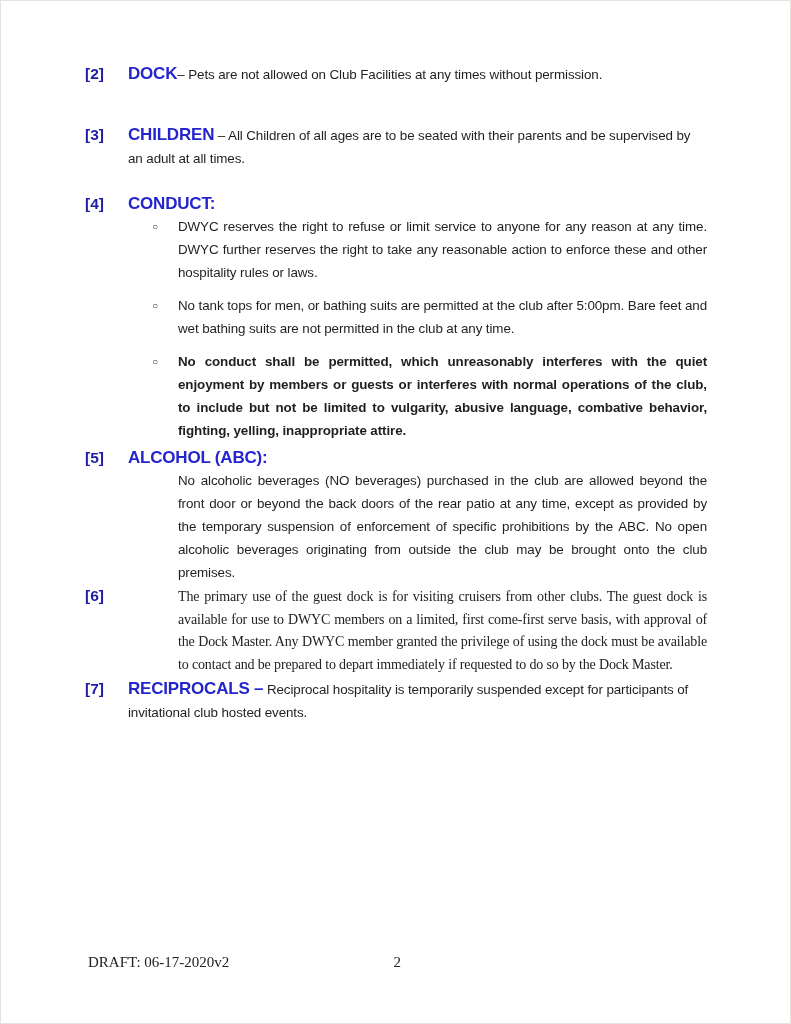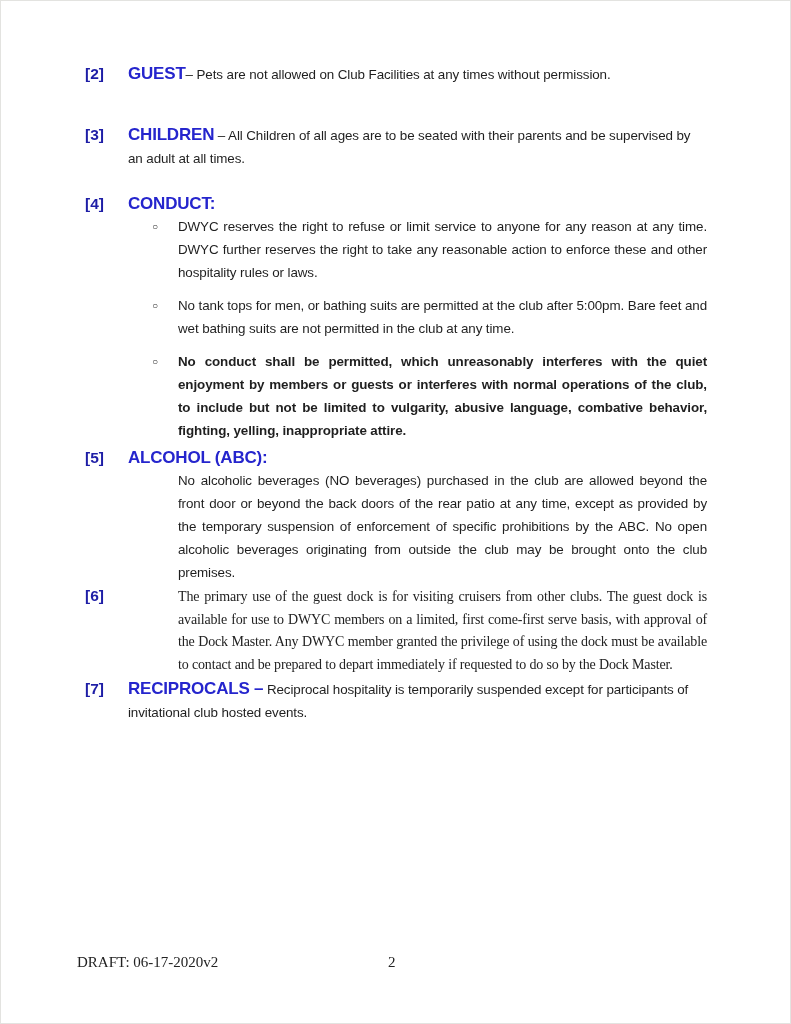--- a/index.html
+++ b/index.html
@@ -54,39 +54,39 @@
     font-size:13.4px; line-height:23px; letter-spacing:-0.1px;
     text-align:justify;
   }
   .bullet.bold .btext { font-weight:bold; }
   .mb-a { margin-bottom:37px; }
   .mb-b { margin-bottom:22px; }
   .mb-c { margin-bottom:4px; }
   .mb-d { margin-bottom:0px; }
   .mb-e { margin-bottom:1px; }
   .footer {
-    position:absolute; top:952px; left:77px; right:84px;
+    position:absolute; top:952px; left:88px; right:84px;
     font-family:"Liberation Serif","DejaVu Serif",serif;
     font-size:15px; line-height:20px; color:#222;
   }
   .footer .pagenum {
     position:absolute; left:50%; transform:translateX(-54%);
     top:0;
   }
 </style>
 </head>
 <body>
 
 <div class="page">
   <div class="doc-body">
 
     <section class="sec mb-a">
       <div class="num">[2]</div>
       <div class="content">
-        <p class="inline-wrap"><span class="h">GUEST</span><span class="t">– Pets are not allowed on Club Facilities at any times without permission.</span></p>
+        <p class="inline-wrap"><span class="h">DOCK</span><span class="t">– Pets are not allowed on Club Facilities at any times without permission.</span></p>
       </div>
     </section>
 
     <section class="sec mb-b">
       <div class="num">[3]</div>
       <div class="content">
         <p class="inline-wrap"><span class="h">CHILDREN</span><span class="t"> – All Children of all ages are to be seated with their parents and be supervised by an adult at all times.</span></p>
       </div>
     </section>
 

